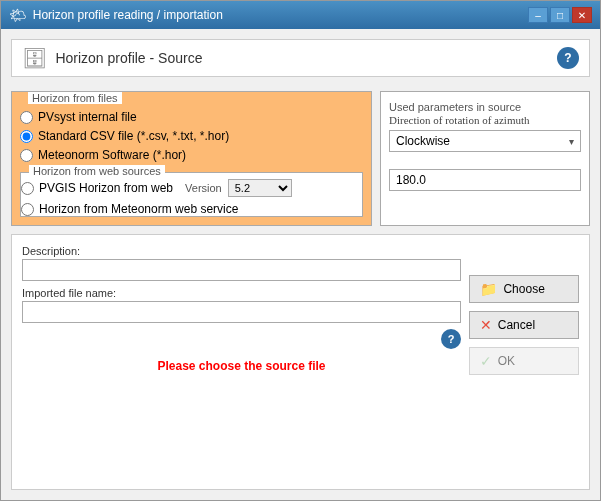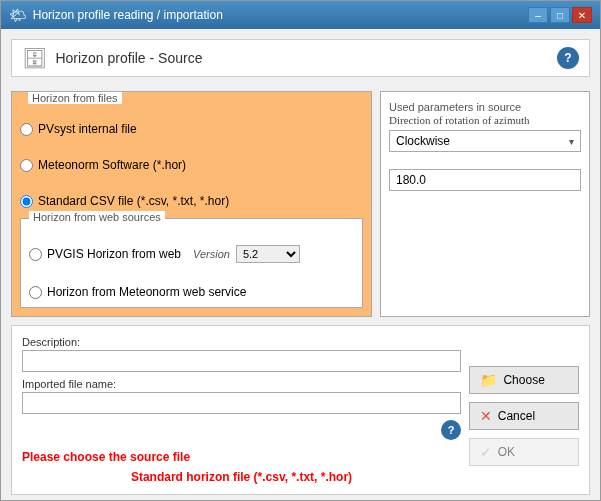--- a/index.html
+++ b/index.html
@@ -122,37 +122,36 @@
       color: #555;
     }
     .group-label-static {
       font-size: 11px;
       color: #555;
       margin-bottom: 23px;
     }
     .radio-group {
       display: flex;
       flex-direction: column;
-      gap: 22px;
-      margin-top: 18px;
+      gap: 5px;
+      margin-top: 6px;
     }
     .radio-item {
       display: flex;
       align-items: center;
       gap: 5px;
       cursor: pointer;
     }
     .radio-input {
       width: 13px;
       height: 13px;
       cursor: pointer;
     }
     .sub-group {
       border: 1px solid #aaa;
-      padding: 8px;
       position: relative;
       margin-top: 10px;
       background: white;
     }
     .sub-group-label {
       position: absolute;
       top: -8px;
       left: 8px;
       background: white;
       padding: 0 4px;
@@ -249,21 +248,21 @@
       justify-content: center;
       font-weight: bold;
       font-size: 11px;
       cursor: pointer;
       align-self: flex-end;
     }
     .warning-text {
       color: red;
       font-size: 12px;
       font-weight: bold;
-      text-align: left;
+      text-align: center;
       margin-top: 4px;
     }
     .info-text {
       color: red;
       font-size: 12px;
       font-weight: bold;
       text-align: center;
     }
     .action-btn {
       display: flex;
@@ -324,38 +323,38 @@
 
       <div class="panel-left">
         <div class="panel-left-inner">
           <span class="group-label">Horizon from files</span>
           <div class="radio-group">
             <label class="radio-item">
               <input type="radio" class="radio-input" name="horizon_source" style="">
               <span>PVsyst internal file</span>
             </label>
             <label class="radio-item">
+              <input type="radio" class="radio-input" name="horizon_source" checked="" style="">
+              <span>Standard CSV file (*.csv, *.txt, *.hor)</span>
+            </label>
+            <label class="radio-item">
               <input type="radio" class="radio-input" name="horizon_source" style="">
               <span>Meteonorm Software (*.hor)</span>
-            </label>
-            <label class="radio-item">
-              <input type="radio" class="radio-input" name="horizon_source" checked="" style="">
-              <span>Standard CSV file (*.csv, *.txt, *.hor)</span>
             </label>
           </div>
 
           <div class="sub-group">
             <span class="sub-group-label">Horizon from web sources</span>
             <div class="radio-group">
               <div class="version-row">
                 <label class="radio-item">
                   <input type="radio" class="radio-input" name="horizon_source" style="">
                   <span>PVGIS Horizon from web</span>
                 </label>
-                <span class="version-label" style="margin-left:6px;font-style:italic;">Version</span>
+                <span class="version-label" style="margin-left:6px;">Version</span>
                 <select class="version-select">
                   <option>5.2</option>
                 </select>
               </div>
               <label class="radio-item">
                 <input type="radio" class="radio-input" name="horizon_source" style="">
                 <span>Horizon from Meteonorm web service</span>
               </label>
             </div>
           </div>
@@ -380,21 +379,20 @@
           <input type="text" class="text-input" value="" style="">
         </div>
         <div>
           <div class="field-label">Imported file name:</div>
           <input type="text" class="text-input" value="" style="">
         </div>
         <div style="align-self:flex-end;">
           <div class="help-btn-small">?</div>
         </div>
         <div class="warning-text">Please choose the source file</div>
-        <div class="info-text">Standard horizon file (*.csv, *.txt, *.hor)</div>
       </div>
 
       <div class="bottom-right">
         <button class="action-btn">
           <span class="btn-icon folder-icon">📁</span>
           <span>Choose</span>
         </button>
         <button class="action-btn">
           <span class="btn-icon cancel-icon">✕</span>
           <span>Cancel</span>

